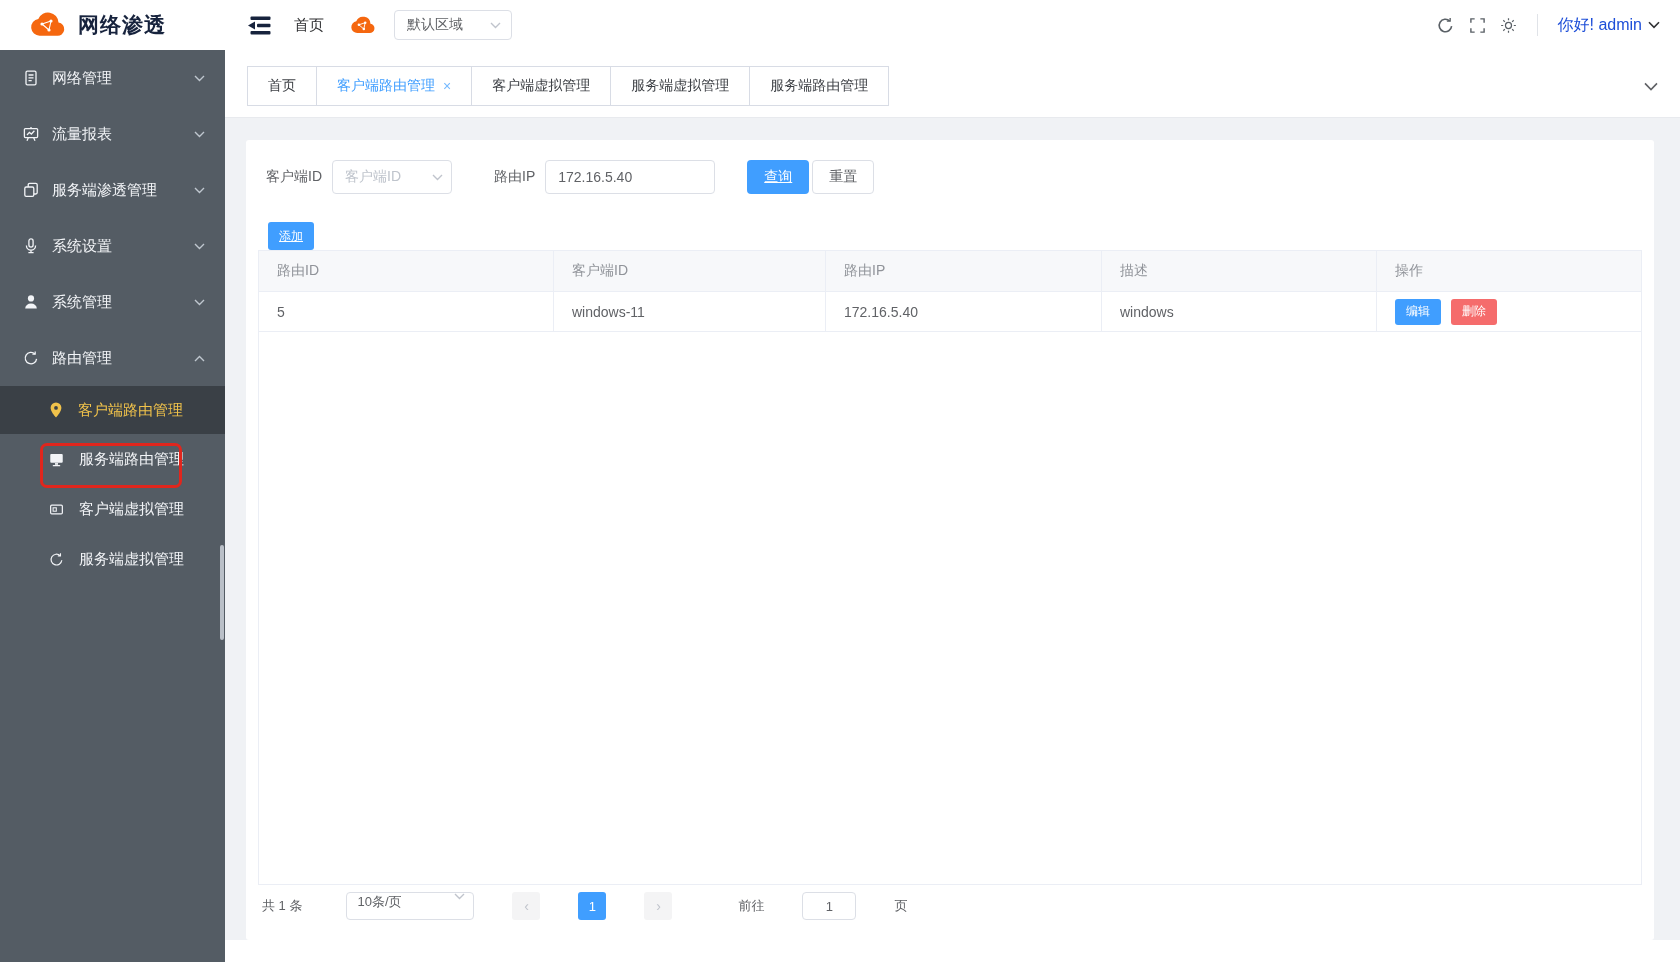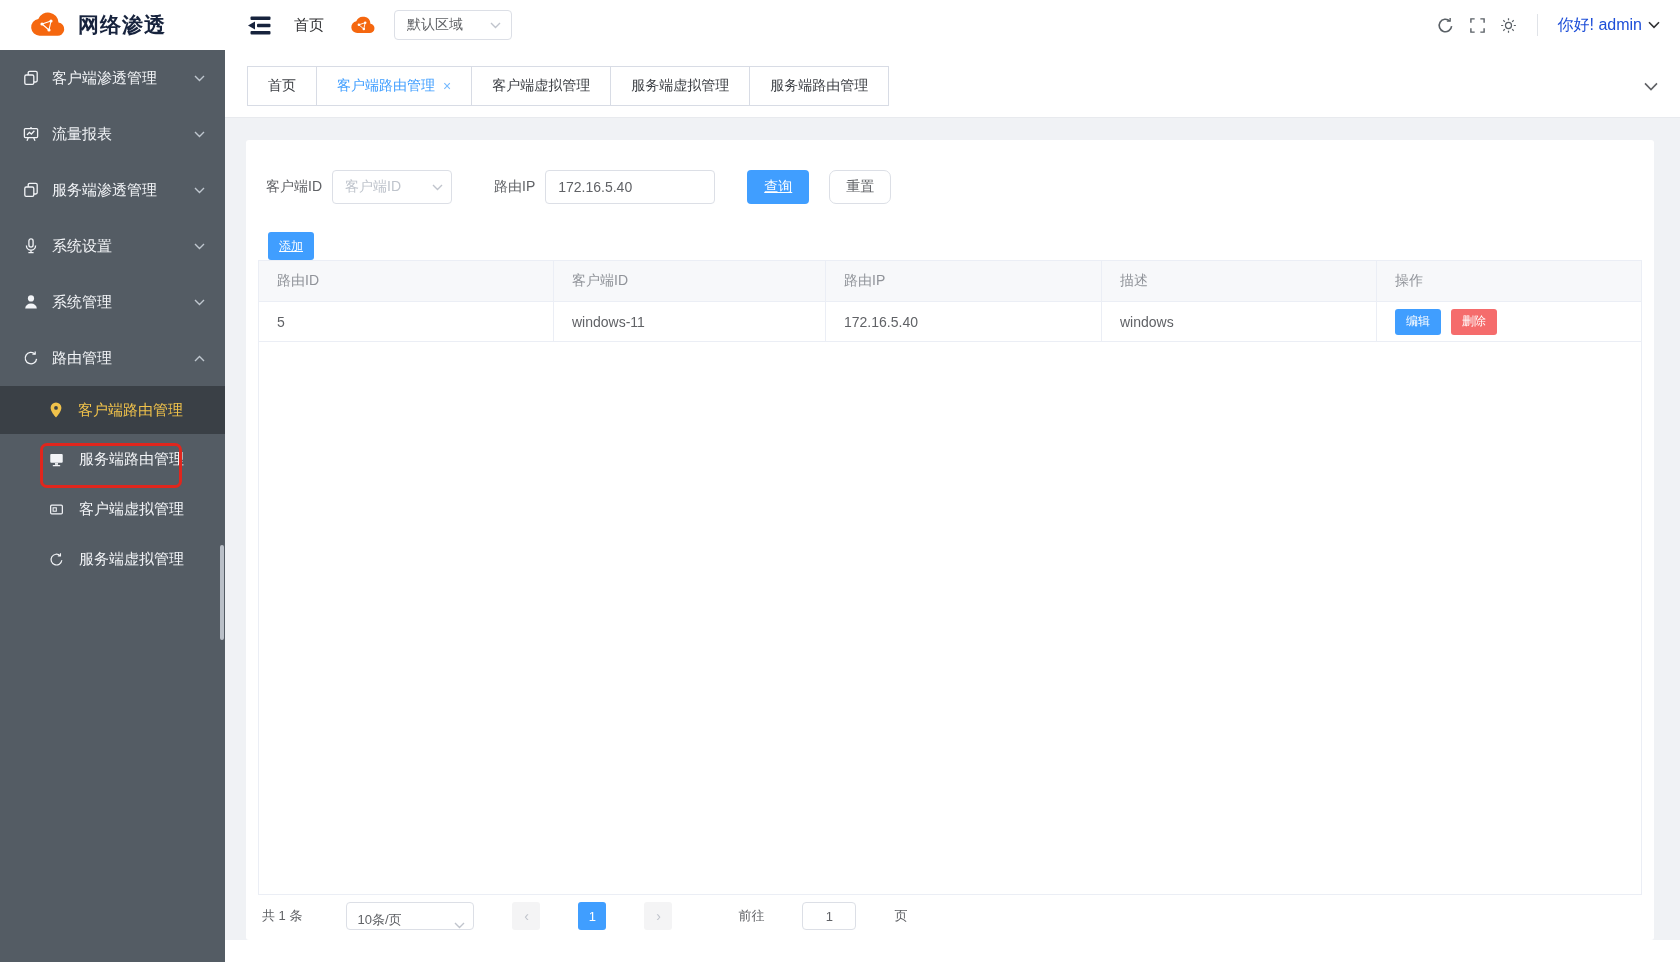--- a/index.html
+++ b/index.html
@@ -43,54 +43,54 @@
   .tabbar { height:68px; background:#fff; border-bottom:1px solid #e8eaee; display:flex; align-items:flex-end; padding:0 22px; }
   .tabs { display:flex; }
   .tab { height:40px; margin-bottom:11px; display:flex; align-items:center; padding:0 20px;
     border:1px solid #d8dce5; margin-left:-1px; background:#fff; font-size:14px; color:#3c3f44; cursor:pointer; white-space:nowrap; }
   .tab:first-child { margin-left:0; }
   .tab.active { color:#409eff; font-weight:500; }
   .tab .tab-close { margin-left:8px; font-size:14px; color:#74b9ff; cursor:pointer; line-height:1; }
   .tab-chevron { margin-left:auto; margin-bottom:22px; color:#606266; cursor:pointer; }
 
   .content { height:822px; background:#f0f2f5; padding:22px 26px 0 21px; }
-  .card { width:1408px; height:800px; background:#fff; border-radius:3px; padding:16px 12px; position:relative; }
+  .card { width:1408px; height:800px; background:#fff; border-radius:3px; padding:6px 12px; position:relative; }
 
   .filter-row { margin-top:14px; display:flex; align-items:center; padding-left:8px; }
   .f-label { font-size:14px; color:#606266; }
   .f-select { margin-left:10px; width:120px; height:34px; border:1px solid #dcdfe6; border-radius:4px;
     display:flex; align-items:center; justify-content:space-between; padding:0 8px 0 12px; background:#fff; cursor:pointer; }
   .placeholder { font-size:14px; color:#bfc4cc; }
   .f-label2 { margin-left:42px; }
   .f-input { margin-left:10px; width:170px; height:34px; border:1px solid #dcdfe6; border-radius:4px;
     padding:0 12px; font-size:14px; color:#606266; outline:none; font-family:inherit; }
   .btn { border:none; border-radius:4px; font-size:14px; cursor:pointer; font-family:inherit; }
   .btn-primary { background:#409eff; color:#fff;text-decoration:underline; }
   .btn-search { margin-left:32px; width:62px; height:34px; }
   .btn-plain { background:#fff; border:1px solid #dcdfe6; color:#606266; }
-  .btn-reset { margin-left:20px; width:62px; height:34px;border-radius:7px; }
+  .btn-reset { margin-left:3px; width:62px; height:34px; }
   .btn-add { margin-left:10px; margin-top:28px; width:46px; height:28px; font-size:12px; border-radius:3px; }
 
   .table { margin-top:0; border:1px solid #ebeef5; border-top:none; width:1384px; margin-left:0; }
   .t-row { display:flex; }
   .t-head { background:#f7f8fa; border-top:1px solid #ebeef5; }
   .t-cell { flex:0 0 auto; padding:0 0 0 18px; display:flex; align-items:center; border-right:1px solid #ebeef5; }
   .t-cell:last-child { border-right:none; }
   .c0{width:295px;} .c1{width:272px;} .c2{width:276px;} .c3{width:275px;} .c4{width:264px;}
   .t-head .t-cell { height:40px; font-size:14px; color:#909399; font-weight:500; }
   .t-body-row .t-cell { height:41px; font-size:14px; color:#606266; border-bottom:1px solid #ebeef5; border-top:1px solid #ebeef5; background:#fff; }
   .t-filler { height:552px; background:#fff; }
   .btn-mini { width:46px; height:26px; font-size:12px; border-radius:3px; color:#fff; }
   .btn-edit { background:#409eff; }
   .btn-del { background:#f56c6c; margin-left:10px;text-align:center; }
 
   .pagination { margin-top:7px; display:flex; align-items:center; padding-left:4px; font-size:13px; color:#606266;gap:30px; }
   .pg-total { margin-right:14px; }
   .pg-size { width:128px; height:28px; border:1px solid #dcdfe6; border-radius:4px; background:#fff;
-    display:flex; align-items:flex-end; justify-content:space-between; padding:0 8px 0 10px; cursor:pointer; color:#606266; }
+    display:flex; align-items:flex-start; justify-content:space-between; padding:0 8px 0 10px; cursor:pointer; color:#606266; }
   .pg-btn { width:28px; height:28px; margin-left:8px; border-radius:3px; background:#f4f4f5;
     display:flex; align-items:center; justify-content:center; color:#c0c4cc; font-size:14px; cursor:pointer; }
   .pg-page { background:#409eff; color:#fff; font-size:13px; cursor:default; }
   .pg-goto { margin-left:36px; }
   .pg-input { width:54px; height:28px; margin:0 8px; border:1px solid #dcdfe6; border-radius:4px;
     text-align:center; font-size:13px; color:#606266; outline:none; font-family:inherit; }
 </style>
 </head>
 <body>
 
@@ -103,31 +103,31 @@
         <circle cx="18" cy="14" r="1.6" fill="#fff"></circle>
           <circle cx="27" cy="11" r="1.6" fill="#fff"></circle>
         <circle cx="25" cy="20" r="1.6" fill="#fff"></circle>
         <path d="M18 14l9-3m-9 3l7 6m2-9l-2 9" stroke="#fff" stroke-width="1.1" fill="none"></path>
       </svg>
       <span class="logo-title">网络渗透</span>
     </div>
 
     <nav class="menu">
 
-
-      <div class="menu-item">
-        <svg class="glyph" width="18" height="18" viewBox="0 0 18 18" fill="none" stroke="#f2f4f7" stroke-width="1.3">
-          <rect x="6.2" y="2.4" width="9" height="10.6" rx="1.4"></rect>
-            <rect x="2.8" y="6" width="9" height="9.4" rx="1.4" fill="#545c64"></rect>
-        </svg>
-        <span class="mi-label">客户端渗透管理</span>
-        <svg class="chev" width="11" height="7" viewBox="0 0 11 7" fill="none" stroke="currentColor" stroke-width="1.4">
-            <path d="M1 1l4.5 4.5L10 1"></path>
-          </svg>
-      </div>
+      <div class="menu-item">
+        <svg class="glyph" width="18" height="18" viewBox="0 0 18 18" fill="none" stroke="#f2f4f7" stroke-width="1.3">
+          <rect x="4" y="2.2" width="10" height="13.6" rx="1.4"></rect>
+            <path d="M6.5 6h5M6.5 8.8h5M6.5 11.6h3.2"></path>
+        </svg>
+        <span class="mi-label">网络管理</span>
+        <svg class="chev" width="11" height="7" viewBox="0 0 11 7" fill="none" stroke="currentColor" stroke-width="1.4">
+            <path d="M1 1l4.5 4.5L10 1"></path>
+          </svg>
+      </div>
+
 
       <div class="menu-item">
         <svg class="glyph" width="18" height="18" viewBox="0 0 18 18" fill="none" stroke="#f2f4f7" stroke-width="1.3">
           <rect x="2.4" y="3.6" width="13.2" height="9" rx="1"></rect>
             <path d="M9 2v1.6M5 10l2.4-2.6 2 1.6 3-3.2M6.4 12.6L5 15.8M11.6 12.6L13 15.8"></path>
         </svg>
         <span class="mi-label">流量报表</span>
         <svg class="chev" width="11" height="7" viewBox="0 0 11 7" fill="none" stroke="currentColor" stroke-width="1.4">
             <path d="M1 1l4.5 4.5L10 1"></path>
           </svg>

